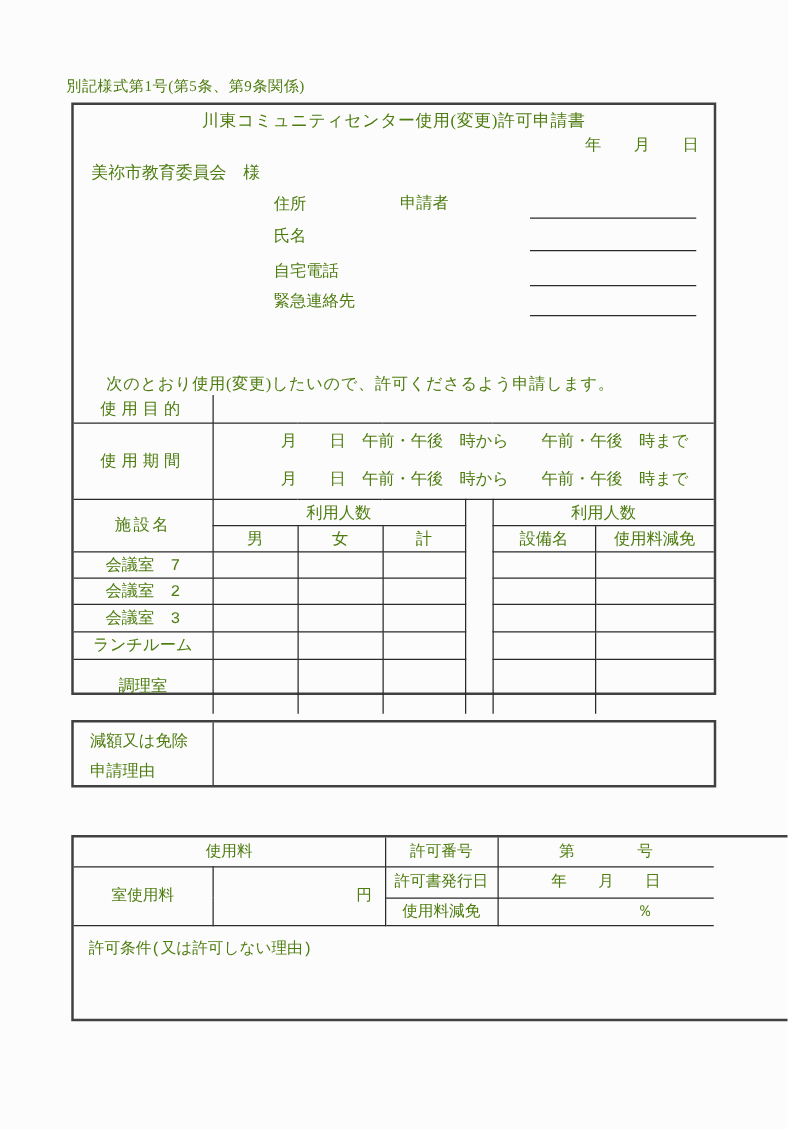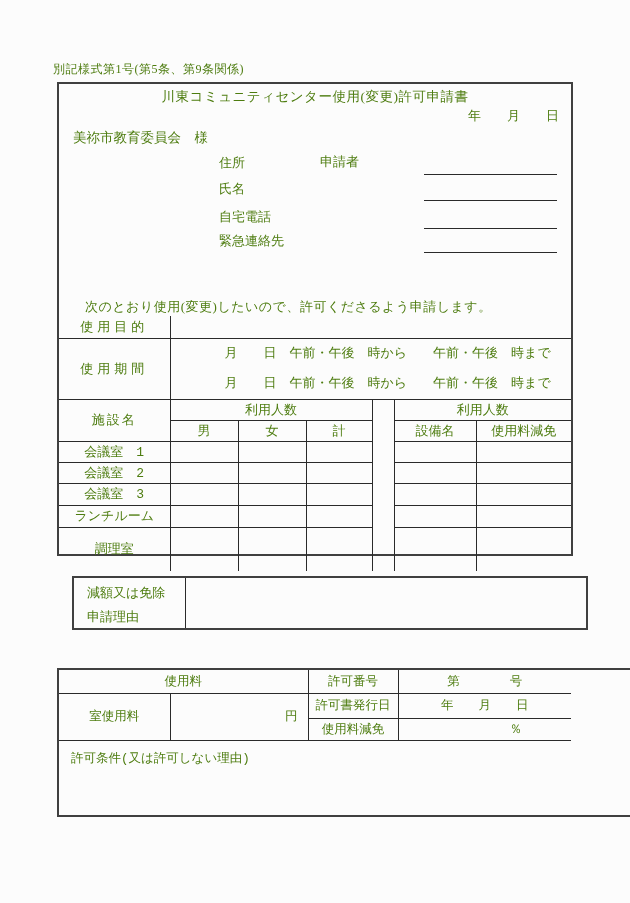--- a/index.html
+++ b/index.html
@@ -28,21 +28,21 @@
   table { border-collapse:collapse; table-layout:fixed; border-style:hidden;font-family:Liberation Mono, monospace; }
   td { border:1px solid #2a2a2a; padding:0; text-align:center; vertical-align:middle;
        font-size:13px; overflow:hidden; }
   .usage-table { position:absolute; left:0; top:232px; width:512px; }
   .rowlabel { letter-spacing:4px; }
   .rowlabel2 { letter-spacing:2px; }
   .period-cell { text-align:left; padding-left:54px; }
   .period-cell div { height:30px; line-height:30px; white-space:nowrap; }
 
   
-  .reduction-box { left:72px; top:576px; width:516px; height:54px; }
+  .reduction-box { left:57px; top:576px; width:516px; height:54px; }
   .reduction-label-cell { position:absolute; left:0; top:0; bottom:0; width:112px;
     border-right:1px solid #2a2a2a; box-sizing:border-box; }
   .reduction-label-cell div { position:absolute; left:13px; white-space:nowrap; }
   .red-l1 { top:6px; } .red-l2 { top:30px; }
 
   
   .fee-box { left:57px; top:668px; width:620px; height:149px; }
   .fee-table { width:512px; }
   .fee-table td { font-size:12.5px; }
   .yen-cell { text-align:right; padding-right:10px; }
@@ -112,21 +112,21 @@
         <td colspan="2">利用人数</td>
       </tr>
       <tr style="height:21px">
         <td>男</td>
         <td>女</td>
         <td>計</td>
         <td>設備名</td>
         <td>使用料減免</td>
       </tr>
       <tr style="height:21px">
-        <td>会議室　1</td>
+        <td>会議室　7</td>
         <td></td>
         <td></td>
         <td></td>
         <td></td>
         <td></td>
       </tr>
       <tr style="height:21px">
         <td>会議室　2</td>
         <td></td>
         <td></td>

